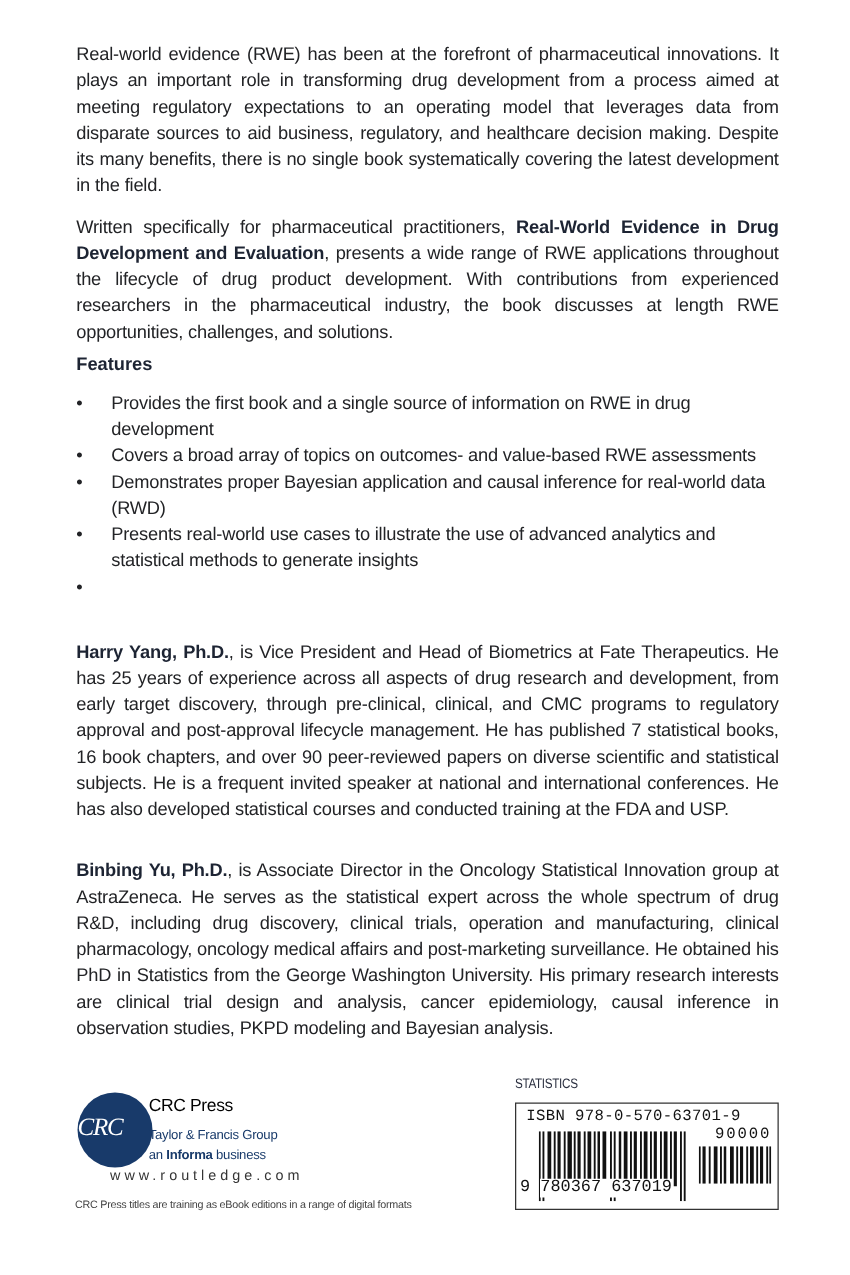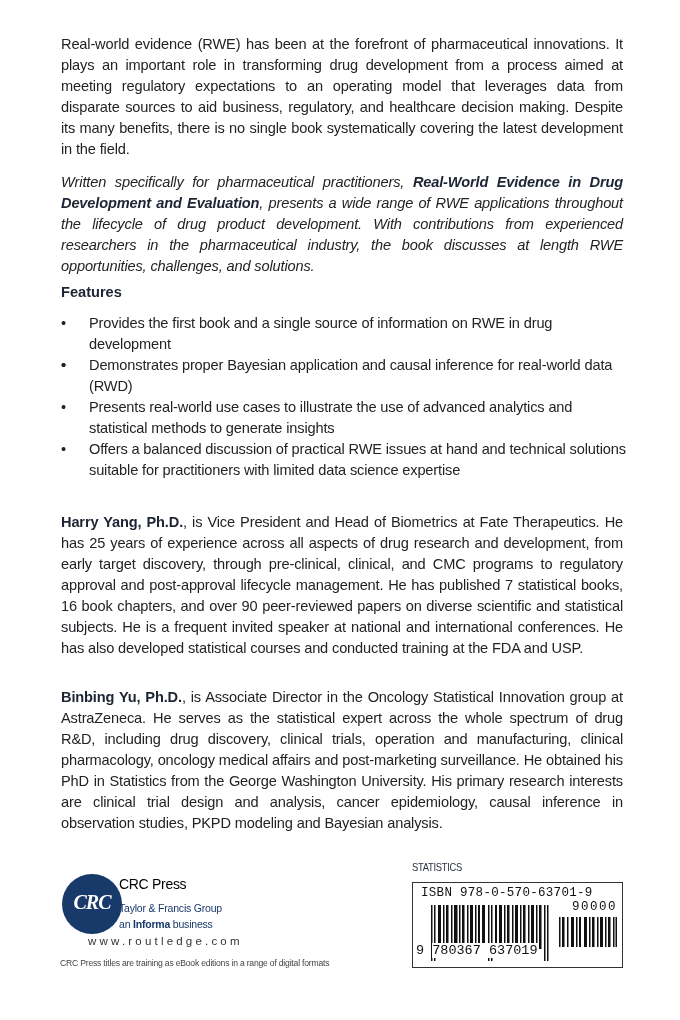--- a/index.html
+++ b/index.html
@@ -7,30 +7,30 @@
     width: 680px; height: 1020px; background: #ffffff; position: relative; overflow: hidden;
     font-family: "Liberation Sans", sans-serif; color: #222326;
   }
   .text-col { position: absolute; left: 61px; width: 562px; }
   p.para {
     margin: 0; font-size: 14.6px; line-height: 21px; text-align: justify;
     letter-spacing: -0.15px;
   }
   .bold { font-weight: bold; color: #1d2433; }
   #para1 { top: 34px; }
-  #para2 { top: 172px; font-style: italic; }
+  #para2 { top: 172px; }
   #features-heading { position: absolute; left: 61px; top: 284px; font-size: 14.6px; font-weight: bold; color: #1d2433; }
   #features-list { position: absolute; left: 61px; top: 313px; width: 570px; margin: 0; padding: 0; list-style: none; }
   #features-list li { position: relative; padding-left: 28px; font-size: 14.6px; line-height: 21px; letter-spacing: -0.15px; }
   #features-list li .bullet { position: absolute; left: 0; top: 0; }
   #para3 { top: 512px; }
   #para4 { top: 687px; }
 
   #logo { position: absolute; left: 62px; top: 874px; width: 60px; height: 60px; border-radius: 50%; background: #183a6a; }
-  #logo span { position: absolute; left: 0; top: 17px; width: 60px; text-align: center; color: #fff; font-family: "Liberation Serif", serif; font-style: italic; font-weight: bold; font-size: 20px; letter-spacing: -1px; }
+  #logo span { position: absolute; left: 0; top: 17px; width: 60px; text-align: left; color: #fff; font-family: "Liberation Serif", serif; font-style: italic; font-weight: normal; font-size: 20px; letter-spacing: -1px; }
   #publisher-name { position: absolute; left: 119px; top: 876px; font-size: 14px; color: #000000; letter-spacing: -0.3px; }
   #publisher-group { position: absolute; left: 119px; top: 902px; font-size: 10.5px; color: #183a6a; letter-spacing: -0.2px; }
   #publisher-informa { position: absolute; left: 119px; top: 918px; font-size: 10.5px; color: #183a6a; letter-spacing: -0.2px; }
   #publisher-informa b { font-weight: bold; }
   #publisher-url { position: absolute; left: 60px; top: 935px; font-size: 11.5px; letter-spacing: 3.2px; color: #333; margin-left: 28px; }
   #ebook-note { position: absolute; left: 60px; top: 958px; font-size: 8.6px; color: #444; letter-spacing: -0.2px; }
 
   #category { position: absolute; left: 412px; top: 861px; font-size: 11px; color: #2b3040; letter-spacing: -0.3px; transform: scaleX(0.85); transform-origin: left; }
   #barcode-box { position: absolute; left: 412px; top: 882px; width: 209px; height: 84px; border: 1.5px solid #333; background: #fff; }
   #isbn-text { position: absolute; left: 8px; top: 3px; font-family: "Liberation Mono", monospace; font-size: 12.5px; letter-spacing: 0.3px; color: #111; white-space: nowrap; }
@@ -48,24 +48,24 @@
 </div>
 
 <div class="text-col" id="para2">
   <p class="para"><span>Written specifically for pharmaceutical practitioners, </span><span class="bold">Real-World Evidence in Drug Development and Evaluation</span><span>, presents a wide range of RWE applications throughout the lifecycle of drug product development. With contributions from experienced researchers in the pharmaceutical industry, the book discusses at length RWE opportunities, challenges, and solutions.</span></p>
 </div>
 
 <div id="features-heading">Features</div>
 
 <ul id="features-list">
   <li><span class="bullet">•</span><span>Provides the first book and a single source of information on RWE in drug development</span></li>
-  <li><span class="bullet">•</span></li>
+  <li><span class="bullet">•</span><span>Covers a broad array of topics on outcomes- and value-based RWE assessments</span></li>
   <li><span class="bullet">•</span><span>Demonstrates proper Bayesian application and causal inference for real-world data (RWD)</span></li>
   <li><span class="bullet">•</span><span>Presents real-world use cases to illustrate the use of advanced analytics and statistical methods to generate insights</span></li>
-  <li><span class="bullet">•</span><span>Offers a balanced discussion of practical RWE issues at hand and technical solutions suitable for practitioners with limited data science expertise</span></li>
+  <li><span class="bullet">•</span></li>
 </ul>
 
 <div class="text-col" id="para3">
   <p class="para"><span class="bold">Harry Yang, Ph.D.</span><span>, is Vice President and Head of Biometrics at Fate Therapeutics. He has 25 years of experience across all aspects of drug research and development, from early target discovery, through pre-clinical, clinical, and CMC programs to regulatory approval and post-approval lifecycle management. He has published 7 statistical books, 16 book chapters, and over 90 peer-reviewed papers on diverse scientific and statistical subjects. He is a frequent invited speaker at national and international conferences. He has also developed statistical courses and conducted training at the FDA and USP.</span></p>
 </div>
 
 <div class="text-col" id="para4">
   <p class="para"><span class="bold">Binbing Yu, Ph.D.</span><span>, is Associate Director in the Oncology Statistical Innovation group at AstraZeneca. He serves as the statistical expert across the whole spectrum of drug R&amp;D, including drug discovery, clinical trials, operation and manufacturing, clinical pharmacology, oncology medical affairs and post-marketing surveillance. He obtained his PhD in Statistics from the George Washington University. His primary research interests are clinical trial design and analysis, cancer epidemiology, causal inference in observation studies, PKPD modeling and Bayesian analysis.</span></p>
 </div>
 

